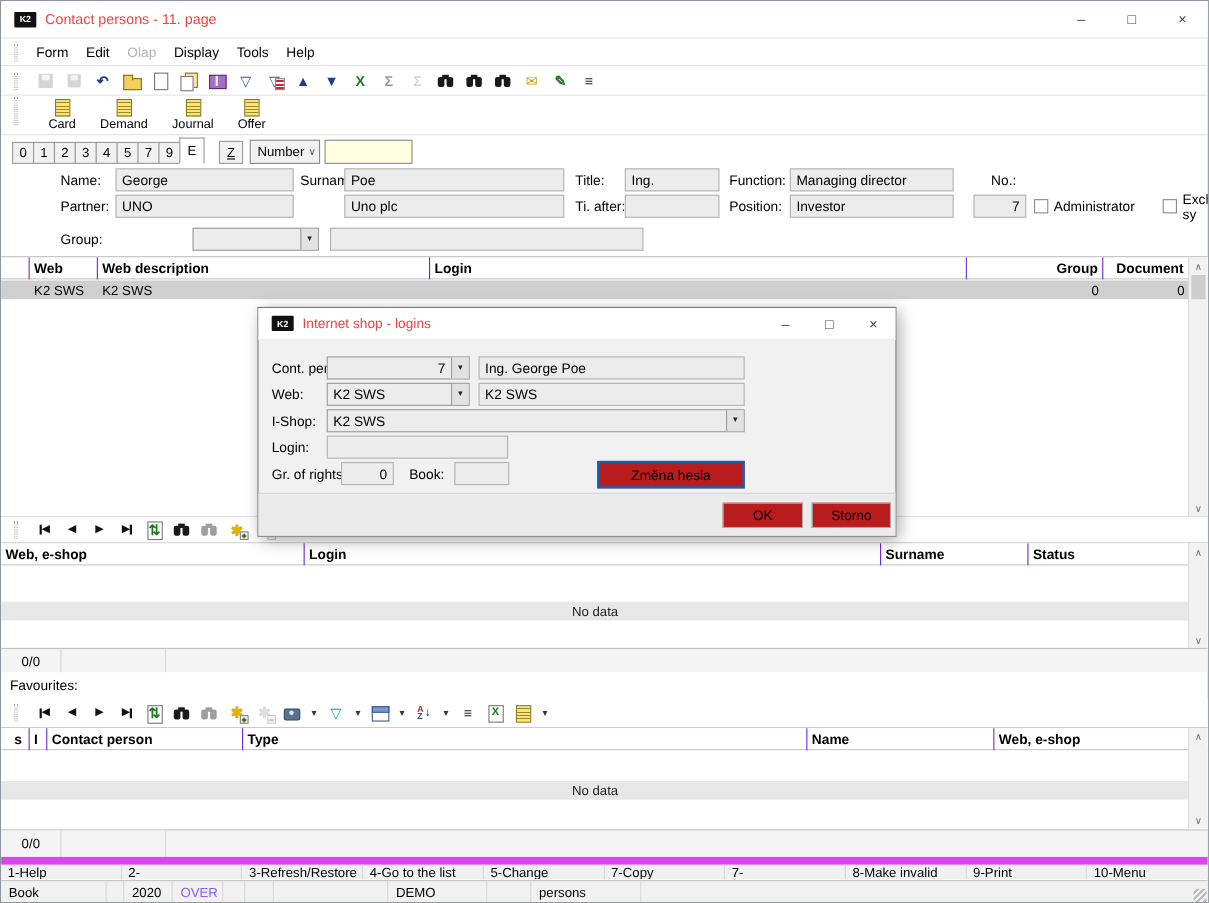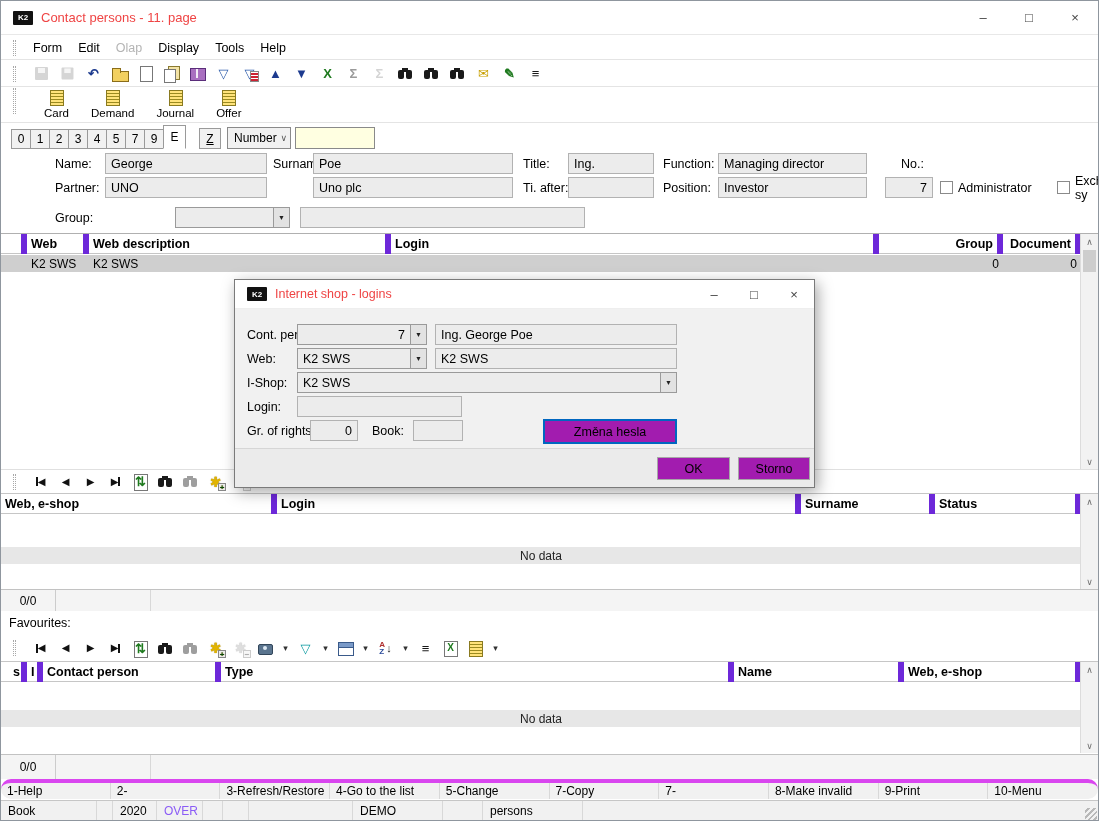--- a/index.html
+++ b/index.html
@@ -124,21 +124,21 @@
            display:flex; align-items:center; font-size:12.5px; }
   .combo .cval { flex:1; padding:0 5px; overflow:hidden; white-space:nowrap; }
   .combo .cbtn { width:16px; height:100%; background:#e2e2e2; border-left:1px solid #9a9a9a;
                  display:flex; align-items:center; justify-content:center; font-size:7px; color:#222; }
 
   
   .gridpanel { position:absolute; left:0; right:0; background:#fff; border-top:1px solid #b0b0b0; }
   .ghead { position:absolute; top:0; left:0; right:0; height:20px; background:#fff;
            border-bottom:1px solid #c6c6c6; }
   .ghead .hc { position:absolute; top:0; height:20px; display:flex; align-items:center;
-               font-weight:bold; font-size:12.5px; border-right:6px solid #6d28d9; padding:0 4px; }
+               font-weight:bold; font-size:12.5px; border-right:1px solid #6d28d9; padding:0 4px; }
   .ghead .hc.r { justify-content:flex-end; }
   .grow { position:absolute; left:0; height:17px; font-size:12px; }
   .grow .rc { position:absolute; top:0; height:17px; display:flex; align-items:center; padding:0 4px; }
   .grow .rc.r { justify-content:flex-end; }
   .sel { background:#cfcfcf; }
   .nodata { position:absolute; left:0; height:17px; background:#e7e7e7; display:flex;
             align-items:center; justify-content:center; color:#222; }
   .vscroll { position:absolute; top:0; right:0; width:18px; bottom:0; background:#f2f2f2;
              border-left:1px solid #dcdcdc; }
   .varrow { position:absolute; left:0; width:100%; height:15px; display:flex; align-items:center;
@@ -160,27 +160,27 @@
 
   
   .dialog { position:absolute; left:233px; top:278px; width:581px; height:209px; background:#f1f1f1;
             border:1px solid #7a7a7a; box-shadow:3px 4px 14px rgba(0,0,0,.35); z-index:10; }
   .dlg-title { position:absolute; top:0; left:0; right:0; height:29px; background:#fff;
                border-bottom:1px solid #eee; display:flex; align-items:center; }
   .dlg-title .title-text { font-size:12.5px; }
   .dlg-title .winbtn { width:40px; height:28px; }
   .dlg-footer { position:absolute; left:0; right:0; bottom:0; height:39px; background:#ebebeb;
                 border-top:1px solid #d6d6d6; }
-  .btn { position:absolute; height:23px; background:#a21caf; border:1px solid #a7a7a7;
+  .btn { position:absolute; height:23px; background:#b91c1c; border:1px solid #a7a7a7;
          display:flex; align-items:center; justify-content:center; font-size:12.5px; }
   .btn.primary { border:2px solid #0067c0; height:25px; }
 
   
   .fnbar { position:absolute; left:0; right:0; top:778px; height:20px; background:#f1f1f1;
-           border-top:4px solid #d946ef; display:flex;border-radius:10px; }
+           border-top:7px solid #d946ef; display:flex; }
   .fncell { width:110px; border-right:1px solid #d8d8d8; display:flex; align-items:center;
             padding:0 6px; font-size:12px; white-space:nowrap; overflow:hidden; }
   .statusbar { position:absolute; left:0; right:0; top:799px; height:21px; background:#f1f1f1;
                border-top:1px solid #c6c6c6; display:flex; }
   .stcell { border-right:1px solid #d8d8d8; display:flex; align-items:center; padding:0 7px;
             font-size:12px; white-space:nowrap; }
   .stcell.gray { color:#8b5cf6; }
   .resizegrip { position:absolute; right:1px; bottom:1px; width:12px; height:12px;
                 background:repeating-linear-gradient(135deg,transparent 0 2px,#b8b8b8 2px 4px); }
 </style>

